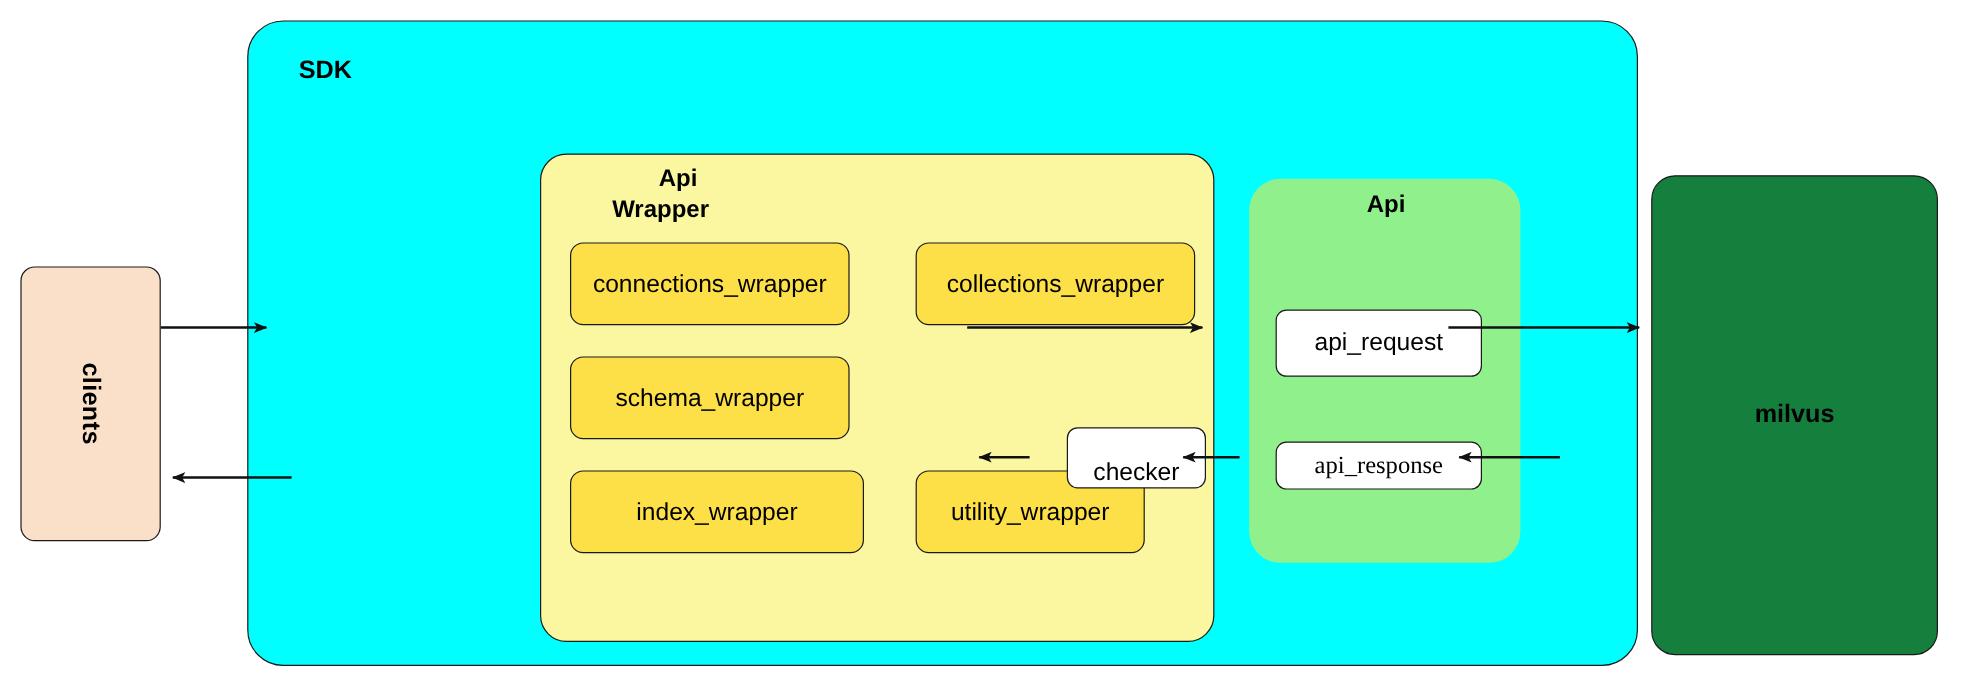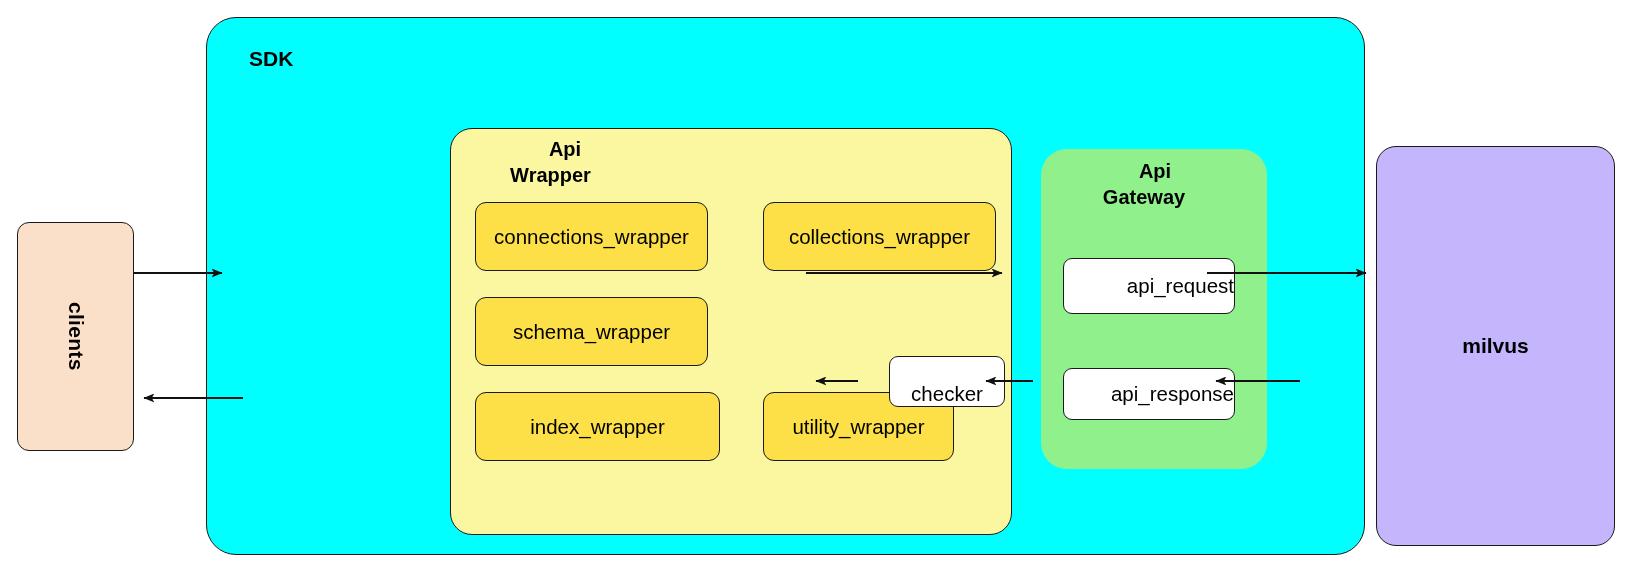--- a/index.html
+++ b/index.html
@@ -139,21 +139,21 @@
   }
 
   .gbox {
     position: absolute;
     box-sizing: border-box;
     background: #ffffff;
     border: 1.6px solid #1a1a1a;
     border-radius: 9px;
     display: flex;
     align-items: center;
-    justify-content: flex-end;
+    justify-content: center;
     font-size: 20.5px;
     color: #000;
     white-space: nowrap;
   }
 
   
   #checker {
     left: 860px;
     top: 355px;
     width: 116px;
@@ -163,21 +163,21 @@
     font-size: 20.5px;
     white-space: nowrap;
   }
 
   
   #milvus {
     left: 1376px;
     top: 146px;
     width: 239px;
     height: 400px;
-    background: #c4b5fd;
+    background: #15803d;
     border-radius: 20px;
     font-size: 21px;
     font-weight: bold;
     white-space: nowrap;
   }
 
   
   #arrows {
     position: absolute;
     left: 0;
@@ -222,27 +222,26 @@
         </div>
     </div>
 
     <div class="node bordered" id="checker" style="position:absolute;left:682px;top:338px;align-items:flex-end;">
       <span>checker</span>
     </div>
 
     <div class="node" id="api-gateway" style="left:834px;top:131px;">
       <div id="api-gateway-label">
         <span class="l1">Api</span>
-        <span class="l2">Gateway</span>
       </div>
 
       <div class="gbox" style="left:22px; top:109px; width:172px; height:56px;">
           <span>api_request</span>
         </div>
-      <div class="gbox" style="left:22px; top:219px; width:172px; height:52px;">
+      <div class="gbox" style="left:22px; top:219px; width:172px; height:40px;font-family:Liberation Serif, serif;">
           <span>api_response</span>
         </div>
     </div>
   </div>
 
   <div class="node bordered" id="milvus">
     <span>milvus</span>
   </div>
 
   <svg id="arrows" viewBox="0 0 1634 574" width="1634" height="574" xmlns="http://www.w3.org/2000/svg">

